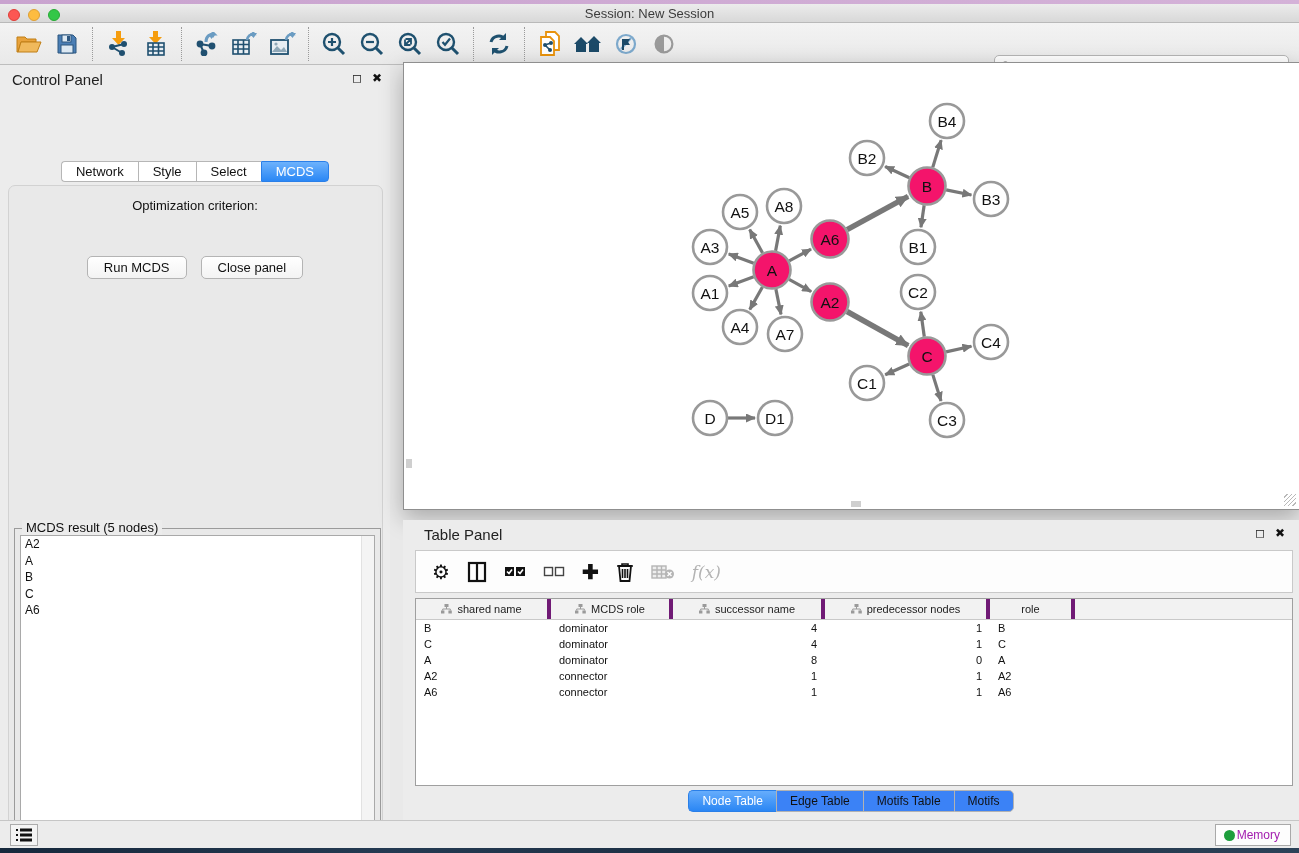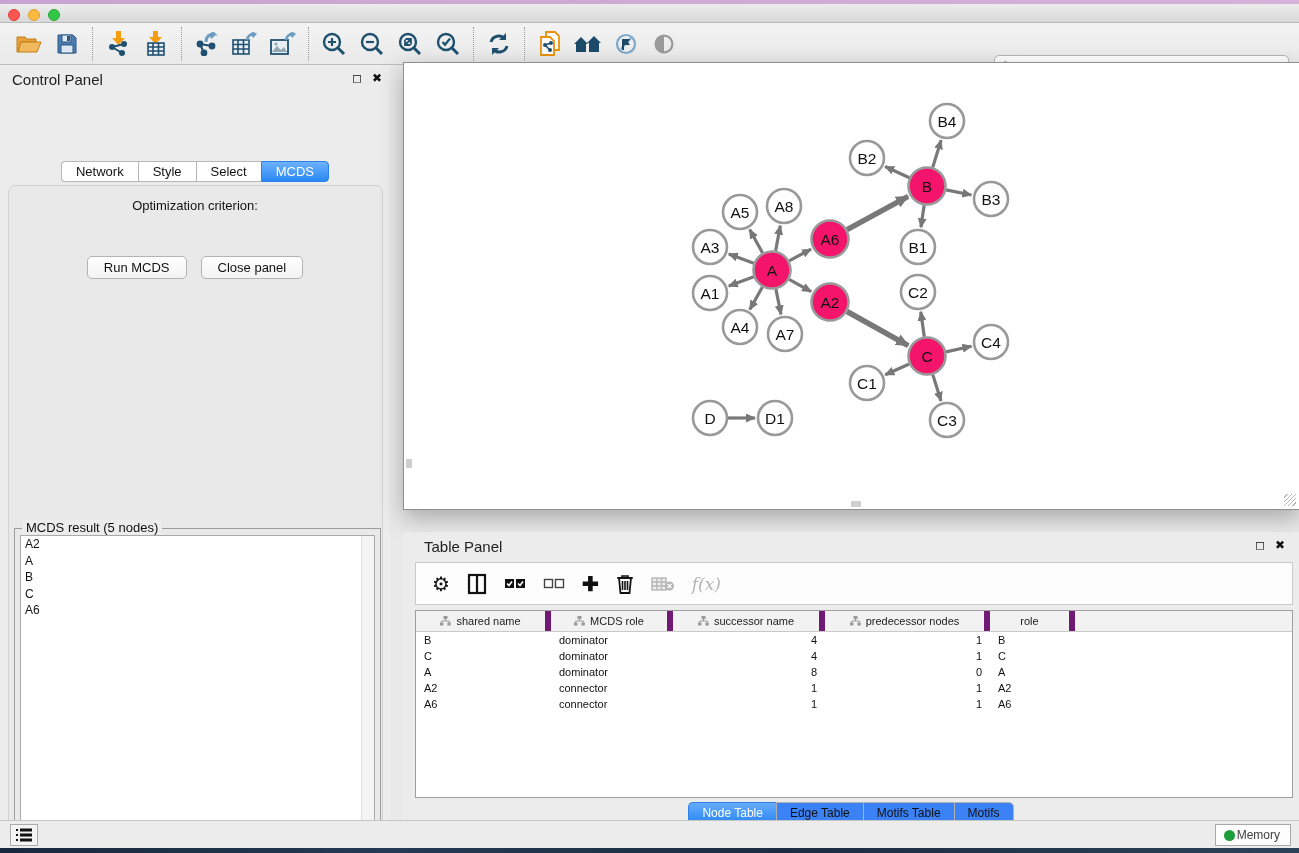--- a/index.html
+++ b/index.html
@@ -82,71 +82,72 @@
     font-size:13px; color:#333; }
   .net-lights { position:absolute; left:10px; top:7px; display:flex; gap:7px; }
   .net-canvas { position:absolute; left:2px; top:26px; right:2px; bottom:2px; background:#fff; }
   .net-canvas svg text { font-family:"Liberation Sans", sans-serif; }
   .scroll-nub-left { position:absolute; left:0px; top:370px; width:6px; height:9px; background:#cfcfcf; }
   .scroll-nub-bottom { position:absolute; left:445px; bottom:0px; width:10px; height:6px; background:#cfcfcf; }
   .resize-grip { position:absolute; right:1px; bottom:1px; width:12px; height:12px;
     background:repeating-linear-gradient(135deg,transparent,transparent 2px,#b9b9b9 2px,#b9b9b9 3px); }
 
   
-  .table-panel { position:absolute; left:403px; top:520px; width:896px; height:300px; background:#ececec;margin-top:12px; }
+  .table-panel { position:absolute; left:403px; top:520px; width:896px; height:300px; background:#ececec; }
   .tp-toolbar { position:absolute; left:12px; top:30px; width:878px; height:43px;
     background:#fdfdfd; border:1px solid #c9c9c9;
     display:flex; align-items:center; gap:17px; padding-left:16px; }
   .tp-ic { display:flex; align-items:center; justify-content:center; }
   .tp-gear { font-size:20px; color:#111; }
   .tp-plus { font-size:20px; color:#111; font-weight:bold; }
   .tp-fx { font-family:"DejaVu Serif", serif; font-style:italic; font-size:17px; color:#b3b3b3; }
 
   .tp-table { position:absolute; left:12px; top:78px; width:878px; height:188px;
     background:#fff; border:1px solid #9f9f9f; overflow:hidden; }
   .tp-head { display:flex; height:21px; background:#f2f2f2; border-bottom:1px solid #c9c9c9; }
   .tp-hcell { font-size:11px; color:#222; display:flex; align-items:center; justify-content:center;
-    border-right:6px solid #701a75; gap:5px;text-align:right; }
+    border-right:4px solid #701a75; gap:5px;text-align:right; }
   .tp-hcell svg { flex:0 0 auto; }
   .tp-row { display:flex; height:16px; }
   .tp-cell { font-size:11px; color:#111; display:flex; align-items:center; padding:0 8px; }
   .tp-cell.num { justify-content:flex-end; }
 
   .tp-tabs { position:absolute; left:0; top:270px; width:896px; display:flex; justify-content:center; }
   .tp-tab { height:22px; padding:0 13px; background:#3b82f6; border:1px solid #b2b2b2; border-right:none;
     font-size:12px; color:#111; display:flex; align-items:center; }
   .tp-tab:first-child { border-radius:5px 0 0 5px; }
   .tp-tab:last-child { border-right:1px solid #b2b2b2; border-radius:0 5px 5px 0; }
   .tp-tab.active { background:linear-gradient(#66adfc,#2a86f4); color:#fff; border-color:#2a7fe8; }
 
   
   .statusbar { position:absolute; left:0; top:820px; width:1299px; height:28px;
     background:#ececec; border-top:1px solid #c6c6c6; }
   .status-list-btn { position:absolute; left:10px; top:3px; width:28px; height:22px;
     background:#f4f4f4; border:1px solid #ababab; display:flex; align-items:center; justify-content:center; }
   .memory-btn { position:absolute; right:8px; top:3px; height:22px; padding:0 10px 0 8px;
     background:#fdfdfd; border:1px solid #a9a9a9; display:flex; align-items:center; gap:2px;
-    font-size:12px; color:#404040; }
+    font-size:12px; color:#a21caf; }
   .memdot { width:11px; height:11px; border-radius:50%; background:#1d9e3c; }
   .desktop-strip-bottom { position:absolute; left:0; top:848px; width:1299px; height:5px;
     background:linear-gradient(90deg,#16283c,#243a52 30%,#1a2c40 60%,#2c4258); }
 </style>
 </head>
 <body>
 
 <div class="app">
 
   <div class="desktop-strip-top"></div>
 
   <div class="titlebar">
     <div class="lights">
       <div class="light red"></div>
       <div class="light yellow"></div>
       <div class="light green"></div>
     </div>
+    <div class="title">Session: New Session</div>
   </div>
 
   <div class="toolbar">
     <div class="tb-icon">
       <svg width="26" height="22" viewBox="0 0 26 22">
           <path d="M1 4 h8 l2 2 h9 v3 H5 L2 19 H1 z" fill="#e8a23b" stroke="#c07f17"></path>
           <path d="M5 9 h20 l-4 10 H2 z" fill="#f0b95c" stroke="#c07f17"></path>
         </svg>
     </div>
     <div class="tb-icon">

